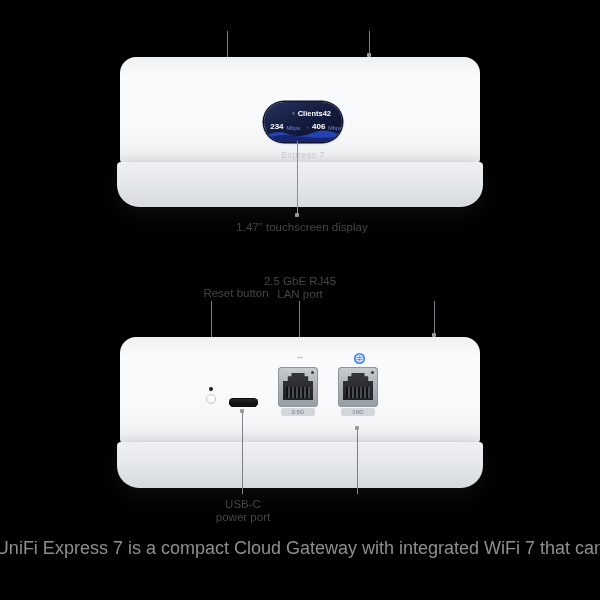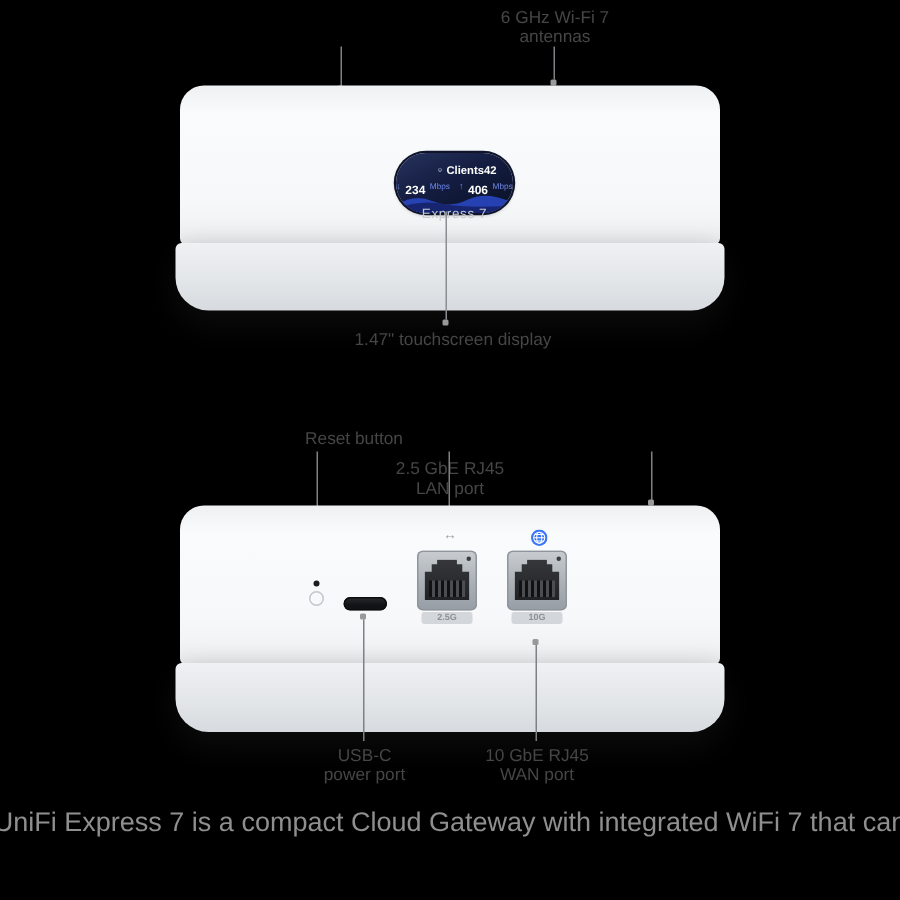--- a/index.html
+++ b/index.html
@@ -21,26 +21,26 @@
             background:linear-gradient(180deg,#eff1f3 0%,#e3e6e9 55%,#d7dade 100%);
             border-radius:4px 4px 22px 22px;box-shadow:0 10px 22px rgba(20,20,20,.6);}
 
   
   .screen{position:absolute;left:264px;top:102px;width:78px;height:40px;border-radius:20px;
           background:linear-gradient(155deg,#27335e 0%,#141d41 45%,#0a1026 100%);
           overflow:hidden;box-shadow:0 0 0 1.5px #10152b, 0 1px 3px rgba(0,0,0,.35);}
   .scr-row1{position:absolute;left:11px;right:11px;top:7px;display:flex;align-items:center;
             color:#fff;font-size:7.5px;font-weight:bold;padding-left:17px;}
   .scr-row1 .grow{flex:1;}
-  .scr-row2{position:absolute;left:9px;right:9px;top:20px;display:flex;align-items:flex-start;
+  .scr-row2{position:absolute;left:9px;right:9px;top:20px;display:flex;align-items:flex-end;
             justify-content:center;gap:3px;color:#fff;font-size:8px;font-weight:bold;}
   .scr-arrow{font-size:6px;color:#6d86e8;font-weight:normal;}
   .scr-unit{font-size:5.5px;color:#6d86e8;font-weight:normal;}
   .scr-wave{position:absolute;left:0;bottom:0;width:78px;height:16px;}
-  .brand{position:absolute;left:303px;top:137px;transform:translateX(-50%);
+  .brand{position:absolute;left:303px;top:150px;transform:translateX(-50%);
          color:#c5cad0;font-size:9px;letter-spacing:.4px;}
 
   
   .reset-dot{position:absolute;left:209px;top:387px;width:4px;height:4px;border-radius:50%;background:#1d1d1f;}
   .reset-ring{position:absolute;left:206px;top:394px;width:8px;height:8px;border-radius:50%;
               border:1.2px solid #c3c7cb;}
   .usbc{position:absolute;left:229px;top:398px;width:29px;height:9px;border-radius:4.5px;
         background:linear-gradient(180deg,#2a2b2e,#121315 60%);box-shadow:inset 0 0 0 1px #0c0d0e;}
   .rj45{position:absolute;top:367px;width:40px;height:40px;border-radius:4px;
         background:linear-gradient(180deg,#c9cdd1 0%,#aab0b6 55%,#979da4 100%);
@@ -55,24 +55,20 @@
               color:#8b9095;font-size:6px;line-height:8px;text-align:center;font-weight:bold;}
   .lan-icon{position:absolute;left:300px;top:352px;transform:translateX(-50%);
             color:#9aa0a6;font-size:9px;line-height:9px;}
   .globe{position:absolute;left:354px;top:353px;width:11px;height:11px;}
 </style>
 </head>
 <body>
 
 <div id="stage">
 
-  <div class="callout" style="left:370px;top:6px;">
-    <div>6 GHz Wi-Fi 7</div>
-    <div>antennas</div>
-  </div>
 
   <div class="cline" style="left:227px;top:31px;height:26px;"></div>
   <div class="cdot" style="left:225px;top:57px;"></div>
   <div class="cline" style="left:369px;top:31px;height:22px;"></div>
   <div class="cdot" style="left:367px;top:53px;"></div>
 
   <div class="dev-top" style="top:57px;height:106px;"></div>
   <div class="dev-base" style="top:162px;height:45px;"></div>
 
   <div class="screen">
@@ -103,21 +99,21 @@
 
   <div class="cline" style="left:297px;top:141px;height:72px;background:#8a8e92;"></div>
   <div class="cdot" style="left:295px;top:213px;"></div>
   <div class="callout" style="left:302px;top:221px;">
     <div>1.47" touchscreen display</div>
   </div>
 
   <div class="callout" style="left:212px;top:287px;margin-left:24px;">
     <div>Reset button</div>
   </div>
-  <div class="callout" style="left:300px;top:275px;margin-top:32px;">
+  <div class="callout" style="left:300px;top:275px;">
     <div>2.5 GbE RJ45</div>
     <div>LAN port</div>
   </div>
 
   <div class="cline" style="left:211px;top:301px;height:84px;"></div>
   <div class="cline" style="left:299px;top:301px;height:50px;"></div>
   <div class="cdot" style="left:297px;top:349px;"></div>
   <div class="cline" style="left:434px;top:301px;height:33px;"></div>
   <div class="cdot" style="left:432px;top:333px;"></div>
 
@@ -154,22 +150,18 @@
 
   <div class="cdot" style="left:240px;top:409px;"></div>
   <div class="cline" style="left:242px;top:413px;height:81px;"></div>
   <div class="cdot" style="left:355px;top:426px;"></div>
   <div class="cline" style="left:357px;top:430px;height:64px;"></div>
 
   <div class="callout" style="left:243px;top:498px;">
     <div>USB-C</div>
     <div>power port</div>
   </div>
-  <div class="callout" style="left:358px;top:498px;">
-    <div>10 GbE RJ45</div>
-    <div>WAN port</div>
-  </div>
 
   <div class="callout callout-light" style="left:300px;top:541px;font-size:18px;line-height:15.5px;">
     <div>UniFi Express 7 is a compact Cloud Gateway with integrated WiFi 7 that can</div>
   </div>
 
 </div>
 
 </body></html>

